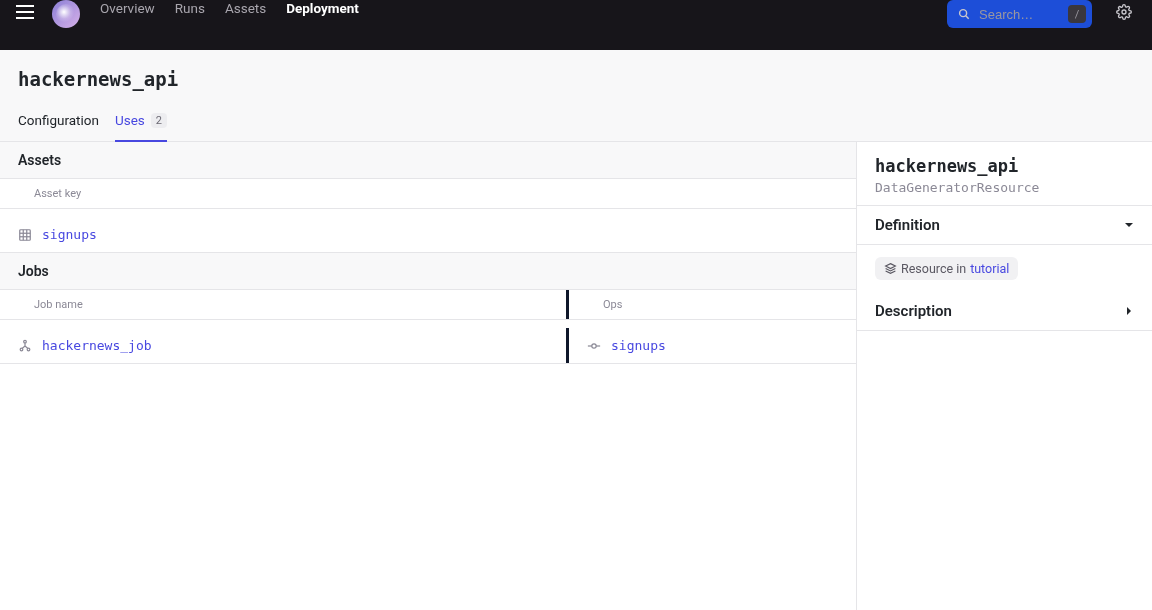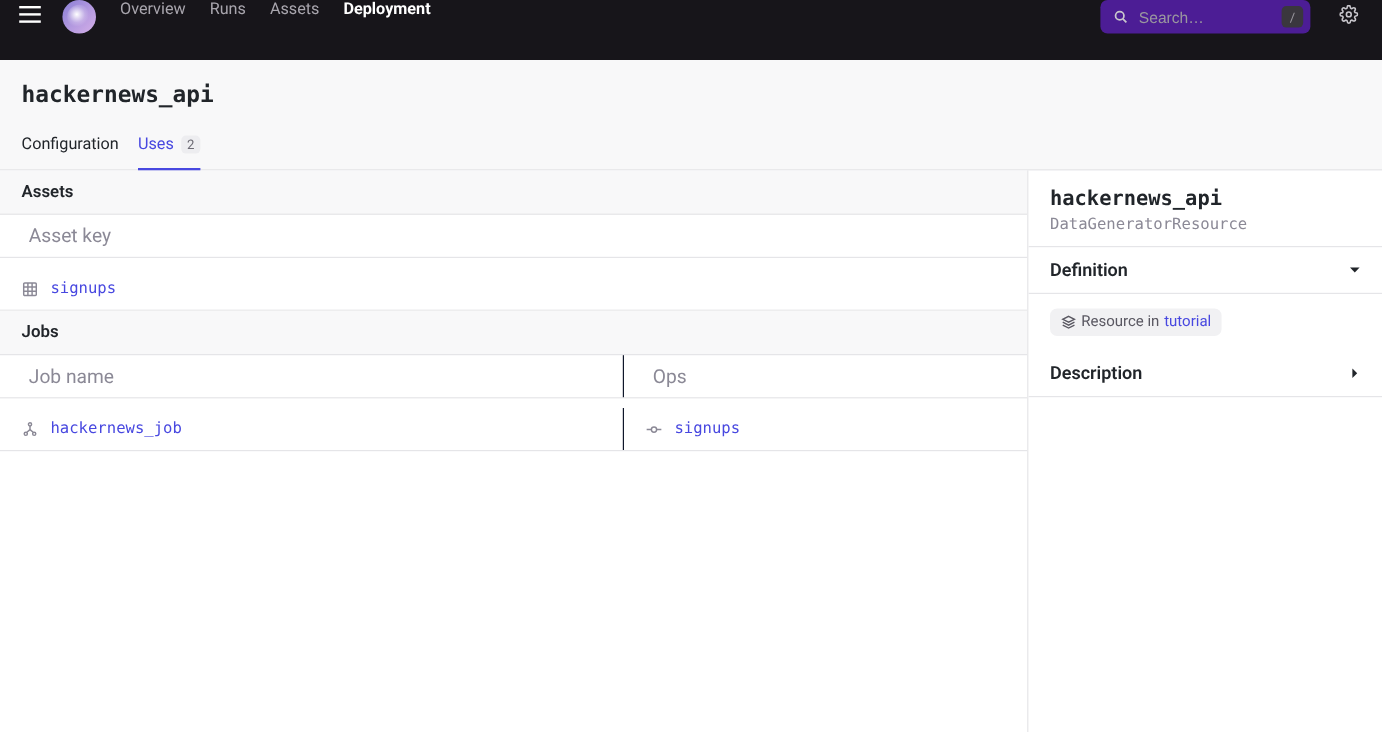--- a/index.html
+++ b/index.html
@@ -70,28 +70,28 @@
       cursor: pointer;
     }
     .nav-link.active {
       color: #fff;
       font-weight: 700;
     }
     .nav-spacer {
       flex: 1;
     }
     .search-box {
-      background: #4c1d95;
+      background: #1d4ed8;
       border-radius: 6px;
       height: 28px;
       display: flex;
       align-items: center;
       padding: 0 6px 0 10px;
       gap: 8px;
-      width: 175px;
+      width: 145px;
     }
     .search-icon {
       width: 14px;
       height: 14px;
       color: #c8c6cc;
     }
     .search-input {
       background: transparent;
       border: none;
       outline: none;
@@ -181,22 +181,22 @@
       border-bottom: 1px solid #e5e5e8;
       padding: 10px 18px;
       font-size: 14px;
       font-weight: 600;
     }
     .column-header-row {
       display: flex;
       border-bottom: 1px solid #e5e5e8;
     }
     .column-header {
-      padding: 8px 24px;
-      font-size: 16px;
+      padding: 8px 34px;
+      font-size: 11px;
       color: #8b8996;
     }
     .row {
       display: flex;
       border-bottom: 1px solid #e5e5e8;
       align-items: flex-end;
       min-height: 44px;
     }
     .cell {
       padding: 10px 18px;
@@ -210,22 +210,22 @@
       font-family: ui-monospace, "SF Mono", Menlo, Monaco, monospace;
       font-size: 13px;
     }
     .icon-small {
       width: 14px;
       height: 14px;
       color: #8b8996;
       flex-shrink: 0;
     }
     .col-job {
-      width: 520px;
-      border-right: 1px solid #0f172a;
+      width: 569px;
+      border-right: 3px solid #0f172a;
     }
     .col-ops {
       flex: 1;
     }
     
     .sb-header {
       padding: 14px 18px 10px 18px;
     }
     .sb-title {
       font-size: 17px;

